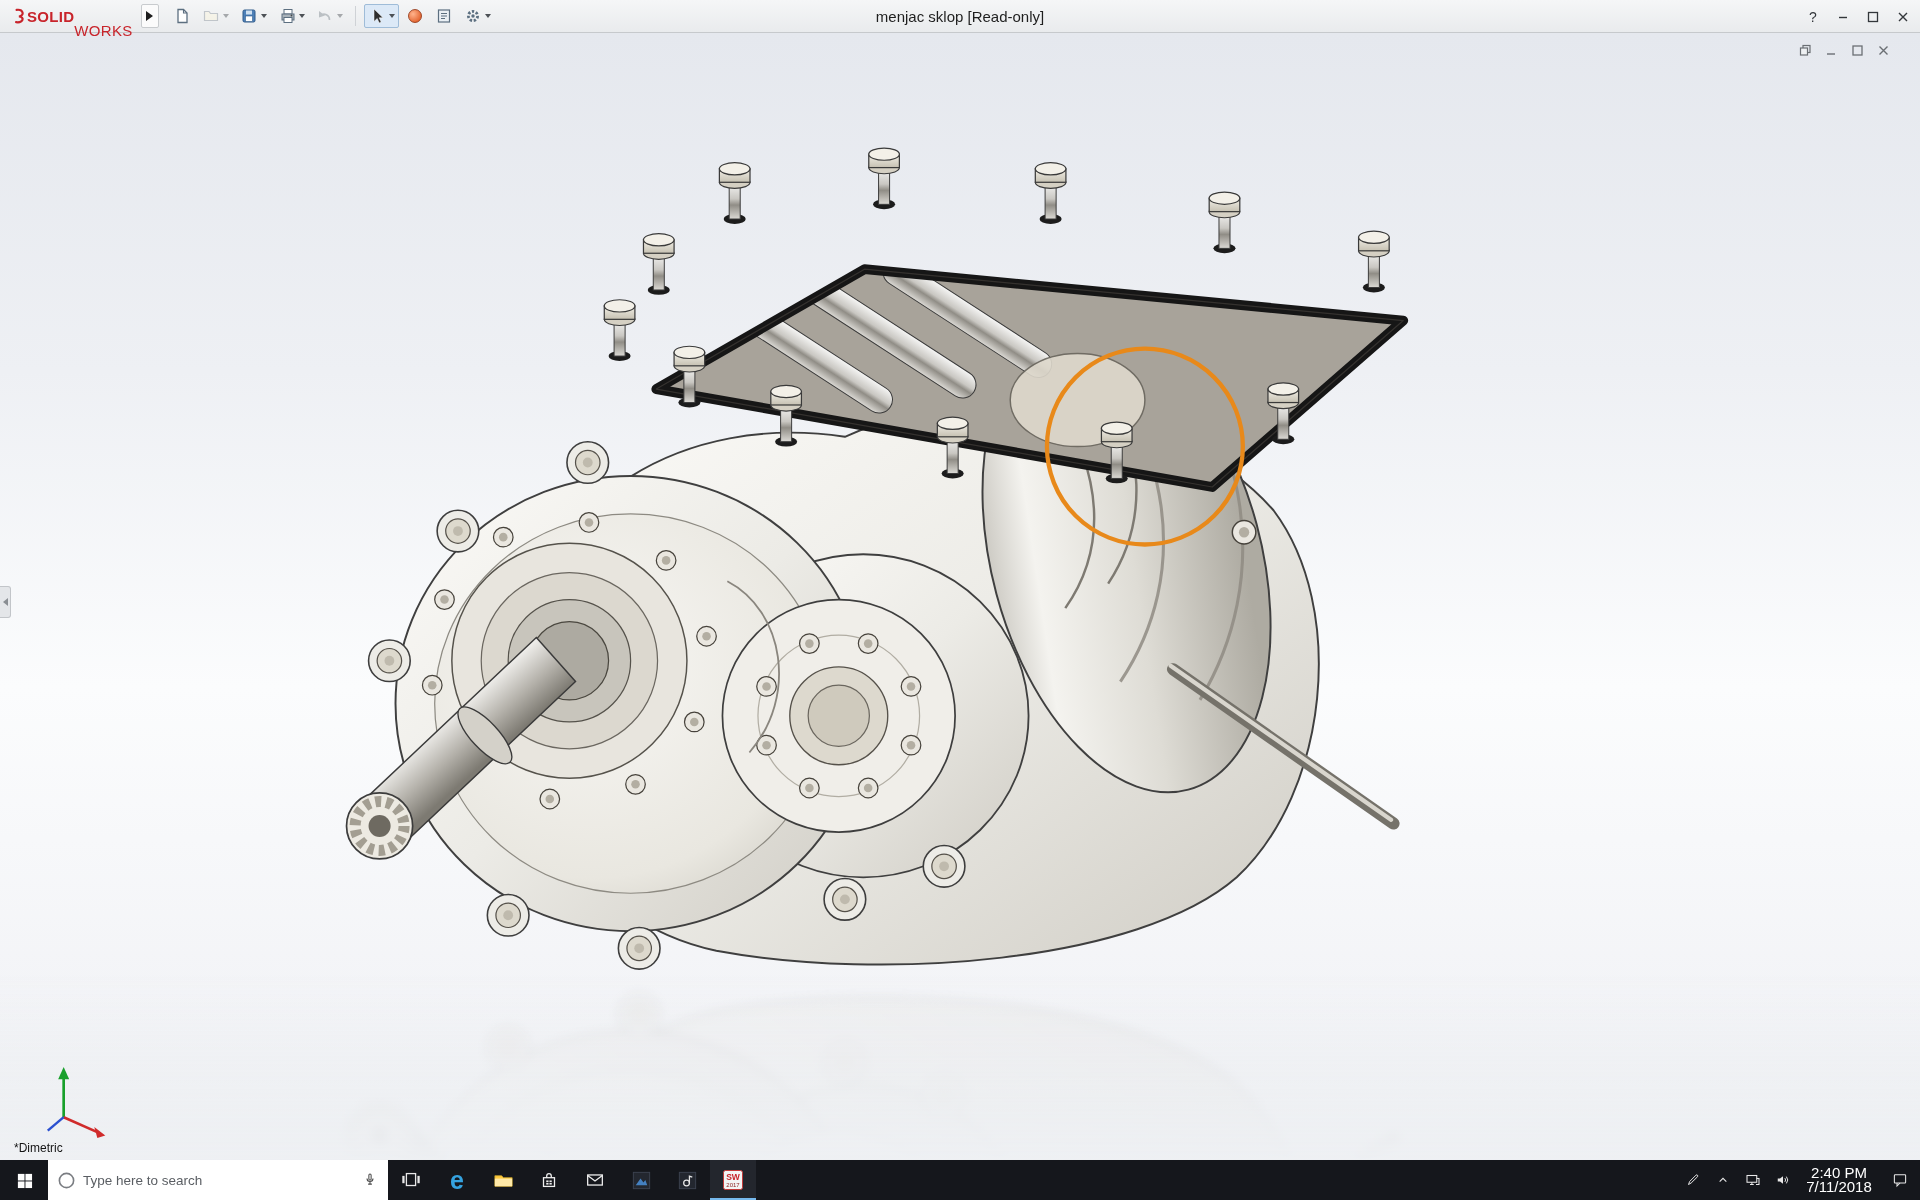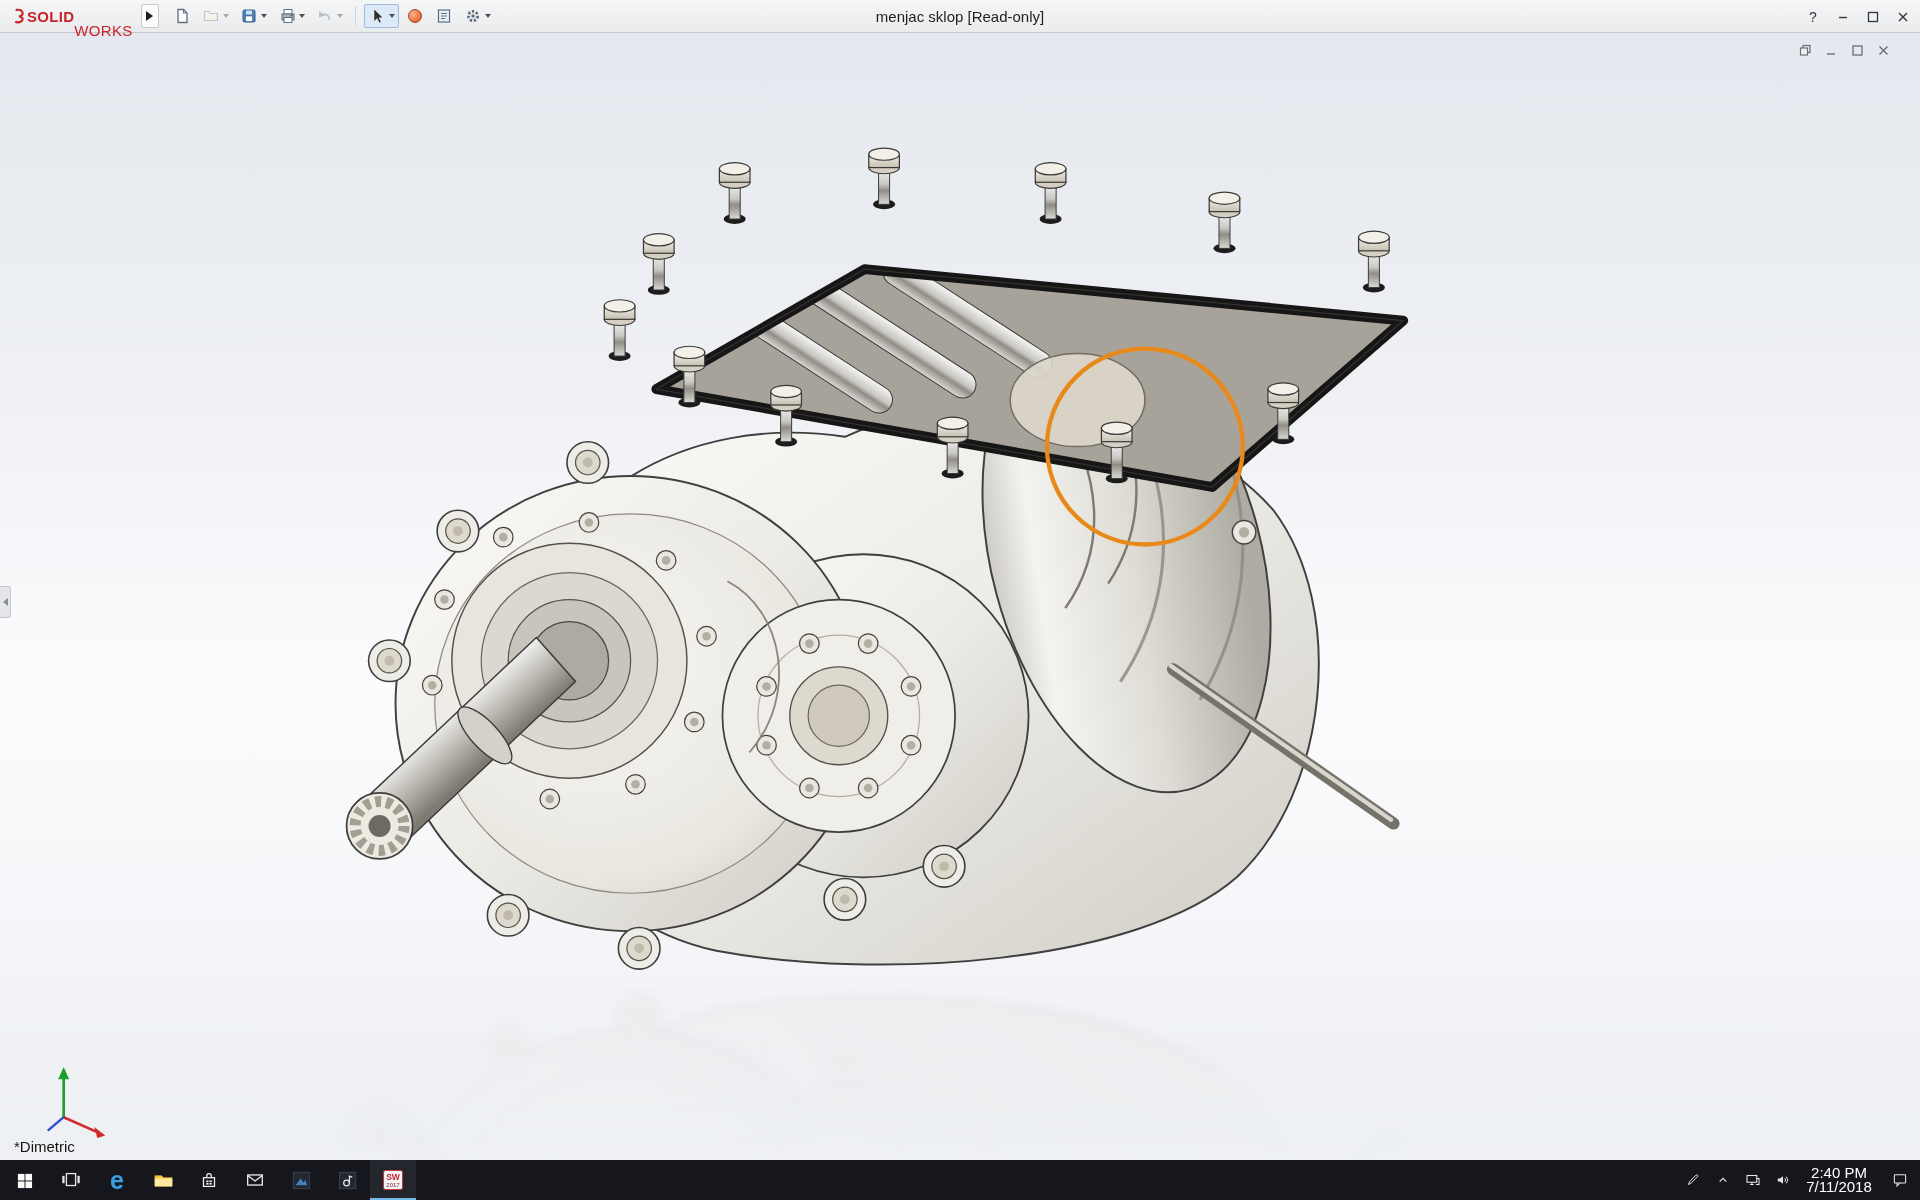--- a/index.html
+++ b/index.html
@@ -29,21 +29,21 @@
 
   
   .viewport{position:absolute;top:33px;left:0;right:0;bottom:40px;
     background:linear-gradient(180deg,#e5e8ee 0%,#eef0f4 30%,#fbfcfd 58%,#f3f4f7 85%,#e9ecef 100%);}
   .scene{width:100%;height:100%;display:block;}
   .docctl{position:absolute;top:8px;right:26px;display:flex;gap:4px;}
   .dbtn{width:22px;height:18px;border:none;background:transparent;display:flex;align-items:center;justify-content:center;cursor:pointer;}
   .panel-handle{position:absolute;left:0;top:553px;width:11px;height:32px;background:#e4e6e9;border:1px solid #c2c5c9;border-left:none;
     border-radius:0 3px 3px 0;display:flex;align-items:center;justify-content:center;cursor:pointer;}
   .ph-tri{width:0;height:0;border-top:4px solid transparent;border-bottom:4px solid transparent;border-right:5px solid #8a8e93;}
-  .view-label{position:absolute;left:14px;bottom:5px;font-size:15px;color:#141414;}
+  .view-label{position:absolute;left:14px;bottom:5px;font-size:12px;color:#141414;}
 
   
   .taskbar{position:absolute;left:0;right:0;bottom:0;height:40px;background:#15171c;display:flex;align-items:stretch;z-index:6;}
   .tb{width:46px;border:none;background:transparent;display:flex;align-items:center;justify-content:center;cursor:pointer;}
   .tb.start{width:48px;}
   .tb.active{background:#23262d;box-shadow:inset 0 -2px 0 #76b9ed;text-decoration:underline;}
   .search{width:340px;background:#fff;display:flex;align-items:center;padding:0 9px;gap:7px;}
   .search input{flex:1;border:none;outline:none;font-size:13.5px;color:#222;font-family:inherit;background:transparent;}
   .search input::placeholder{color:#5a5e63;}
   .spacer{flex:1;}
@@ -366,20 +366,30 @@
 
   <footer class="taskbar">
     <button class="tb start">
       <svg width="17" height="17" viewBox="0 0 18 18">
         <rect x="2" y="2" width="7" height="7" fill="#fdfdfd"></rect>
           <rect x="10" y="2" width="7" height="7" fill="#fdfdfd"></rect>
         <rect x="2" y="10" width="7" height="7" fill="#fdfdfd"></rect>
           <rect x="10" y="10" width="7" height="7" fill="#fdfdfd"></rect>
       </svg>
     </button>
+    <div class="search">
+      <svg width="19" height="19" viewBox="0 0 20 20">
+        <circle cx="10" cy="10" r="7.5" fill="none" stroke="#7a7d82" stroke-width="1.7"></circle>
+      </svg>
+      <input type="text" placeholder="Type here to search" style="">
+      <svg width="18" height="20" viewBox="0 0 24 24">
+        <rect x="10.5" y="4" width="3" height="8" rx="1.5" fill="none" stroke="#4a4a4a" stroke-width="1.4"></rect>
+        <path d="M8 10 a4 4 0 0 0 8 0 M12 14.5 v3 M9.5 17.5 h5" fill="none" stroke="#4a4a4a" stroke-width="1.4"></path>
+      </svg>
+    </div>
     <button class="tb">
       <svg width="22" height="22" viewBox="0 0 24 24">
         <rect x="7" y="5" width="10" height="13" fill="none" stroke="#e8e8e8" stroke-width="1.4"></rect>
         <rect x="2.5" y="7.5" width="2.5" height="8" fill="#e8e8e8"></rect>
           <rect x="19" y="7.5" width="2.5" height="8" fill="#e8e8e8"></rect>
       </svg>
     </button>
     <button class="tb">
       <span class="edge-glyph">e</span>
     </button>

